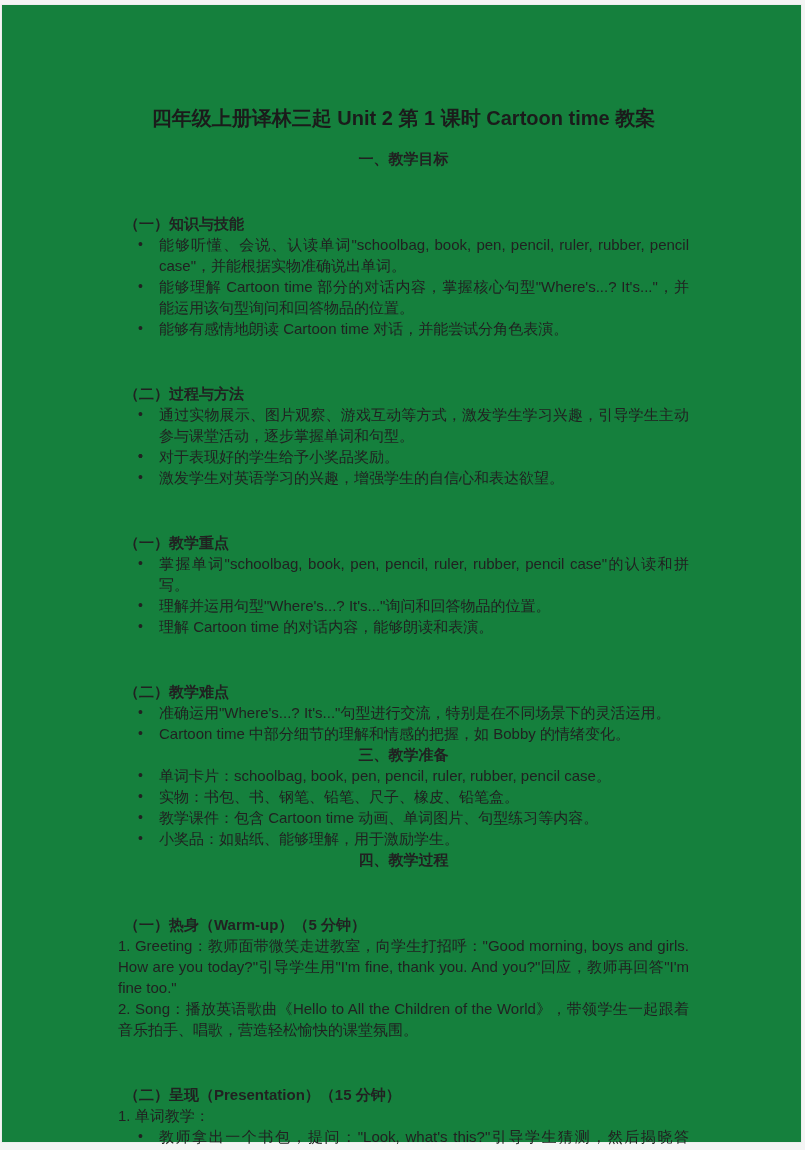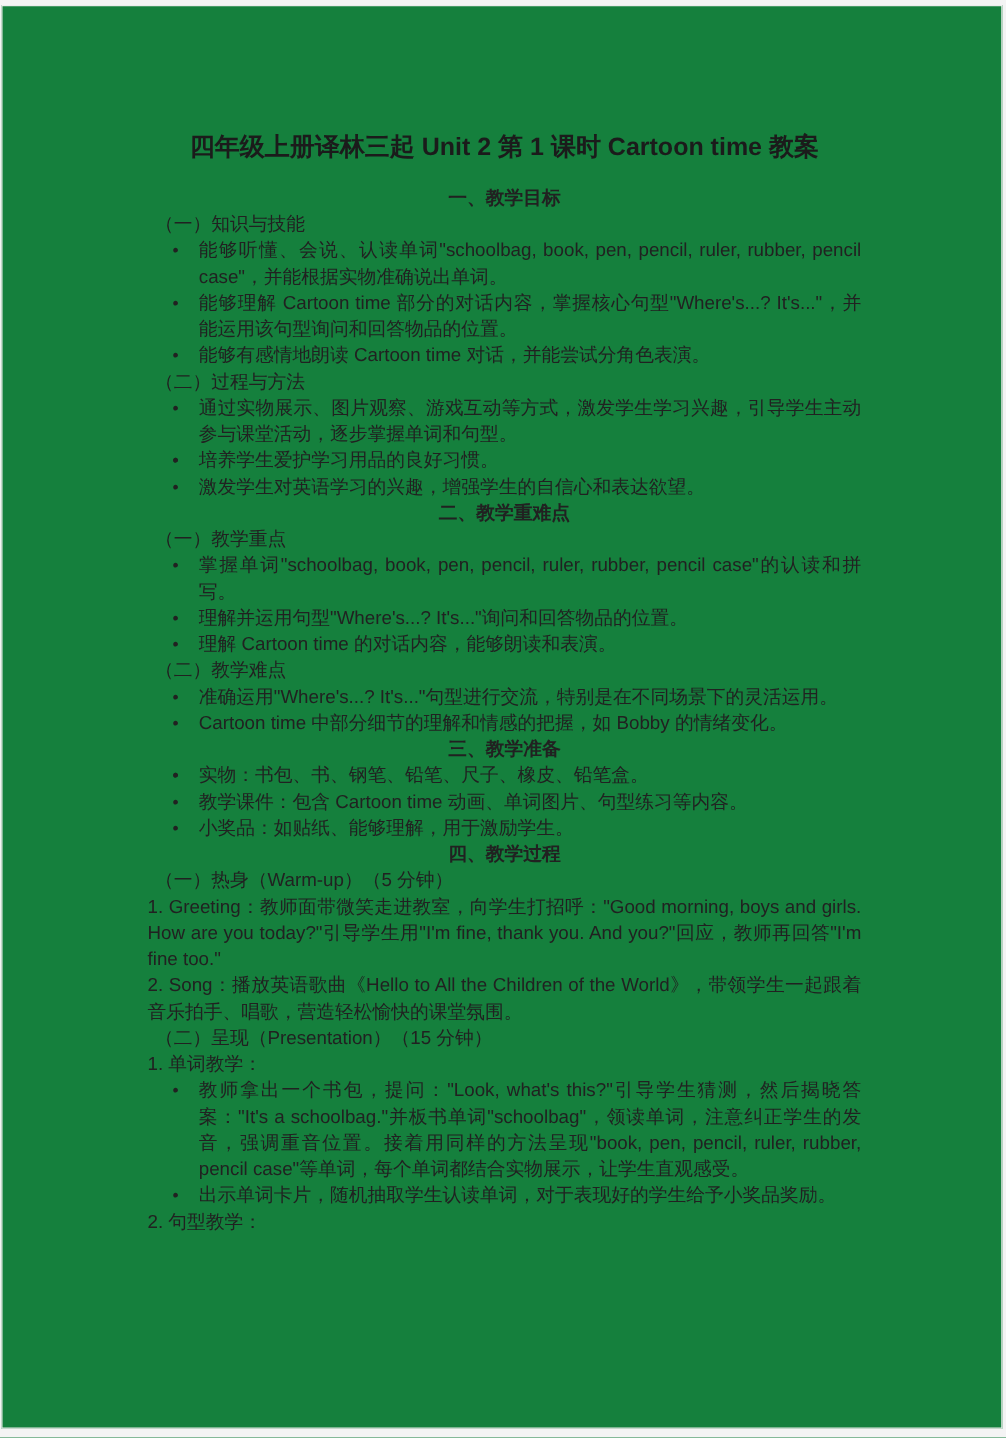--- a/index.html
+++ b/index.html
@@ -45,23 +45,24 @@
     line-height: 21px;
     text-align: justify;
     text-justify: inter-ideograph;
   }
   .blk { margin: 0; }
   .h1 {
     font-weight: bold;
     text-align: center;
   }
   .h2 {
-    font-weight: normal;
+    font-weight: bold;
     padding-left: 6px;
     text-align: left;
+    margin-top: 44px;
   }
   .b {
     position: relative;
     padding-left: 41px;
   }
   .b .dot {
     position: absolute;
     left: 20px;
     top: 0;
     font-size: 14px;
@@ -76,32 +77,31 @@
     <h1 class="doc-title">四年级上册译林三起 Unit 2 第 1 课时 Cartoon time 教案</h1>
     <div class="doc-body" id="doc-body">
         <div class="blk h1">一、教学目标</div>
         <div class="blk h2">（一）知识与技能</div>
         <div class="blk b"><span class="dot">•</span><span>能够听懂、会说、认读单词"schoolbag, book, pen, pencil, ruler, rubber, pencil case"，并能根据实物准确说出单词。</span></div>
         <div class="blk b"><span class="dot">•</span><span>能够理解 Cartoon time 部分的对话内容，掌握核心句型"Where's...? It's..."，并能运用该句型询问和回答物品的位置。</span></div>
         <div class="blk b"><span class="dot">•</span><span>能够有感情地朗读 Cartoon time 对话，并能尝试分角色表演。</span></div>
         <div class="blk h2">（二）过程与方法</div>
         <div class="blk b"><span class="dot">•</span><span>通过实物展示、图片观察、游戏互动等方式，激发学生学习兴趣，引导学生主动参与课堂活动，逐步掌握单词和句型。</span></div>
         <div class="blk b"><span class="dot">•</span></div>
-        <div class="blk b"><span class="dot">•</span><span>培养学生爱护学习用品的良好习惯。</span></div>
+        <div class="blk b"><span class="dot">•</span><span>对于表现好的学生给予小奖品奖励。</span></div>
         <div class="blk b"><span class="dot">•</span><span>激发学生对英语学习的兴趣，增强学生的自信心和表达欲望。</span></div>
-        <div class="blk h1">二、教学重难点</div>
         <div class="blk h2">（一）教学重点</div>
         <div class="blk b"><span class="dot">•</span><span>掌握单词"schoolbag, book, pen, pencil, ruler, rubber, pencil case"的认读和拼写。</span></div>
         <div class="blk b"><span class="dot">•</span><span>理解并运用句型"Where's...? It's..."询问和回答物品的位置。</span></div>
         <div class="blk b"><span class="dot">•</span><span>理解 Cartoon time 的对话内容，能够朗读和表演。</span></div>
         <div class="blk h2">（二）教学难点</div>
         <div class="blk b"><span class="dot">•</span><span>准确运用"Where's...? It's..."句型进行交流，特别是在不同场景下的灵活运用。</span></div>
         <div class="blk b"><span class="dot">•</span><span>Cartoon time 中部分细节的理解和情感的把握，如 Bobby 的情绪变化。</span></div>
         <div class="blk h1">三、教学准备</div>
-        <div class="blk b"><span class="dot">•</span></div>
+        <div class="blk b"><span class="dot">•</span><span>单词卡片：schoolbag, book, pen, pencil, ruler, rubber, pencil case。</span></div>
         <div class="blk b"><span class="dot">•</span><span>实物：书包、书、钢笔、铅笔、尺子、橡皮、铅笔盒。</span></div>
         <div class="blk b"><span class="dot">•</span><span>教学课件：包含 Cartoon time 动画、单词图片、句型练习等内容。</span></div>
         <div class="blk b"><span class="dot">•</span><span>小奖品：如贴纸、能够理解，用于激励学生。</span></div>
         <div class="blk h1">四、教学过程</div>
         <div class="blk h2">（一）热身（Warm-up）（5 分钟）</div>
         <div class="blk p">1. Greeting：教师面带微笑走进教室，向学生打招呼："Good morning, boys and girls. How are you today?"引导学生用"I'm fine, thank you. And you?"回应，教师再回答"I'm fine too."</div>
         <div class="blk p">2. Song：播放英语歌曲《Hello to All the Children of the World》，带领学生一起跟着音乐拍手、唱歌，营造轻松愉快的课堂氛围。</div>
         <div class="blk h2">（二）呈现（Presentation）（15 分钟）</div>
         <div class="blk p">1. 单词教学：</div>
         <div class="blk b"><span class="dot">•</span><span>教师拿出一个书包，提问："Look, what's this?"引导学生猜测，然后揭晓答案："It's a schoolbag."并板书单词"schoolbag"，领读单词，注意纠正学生的发音，强调重音位置。接着用同样的方法呈现"book, pen, pencil, ruler, rubber, pencil case"等单词，每个单词都结合实物展示，让学生直观感受。</span></div>

